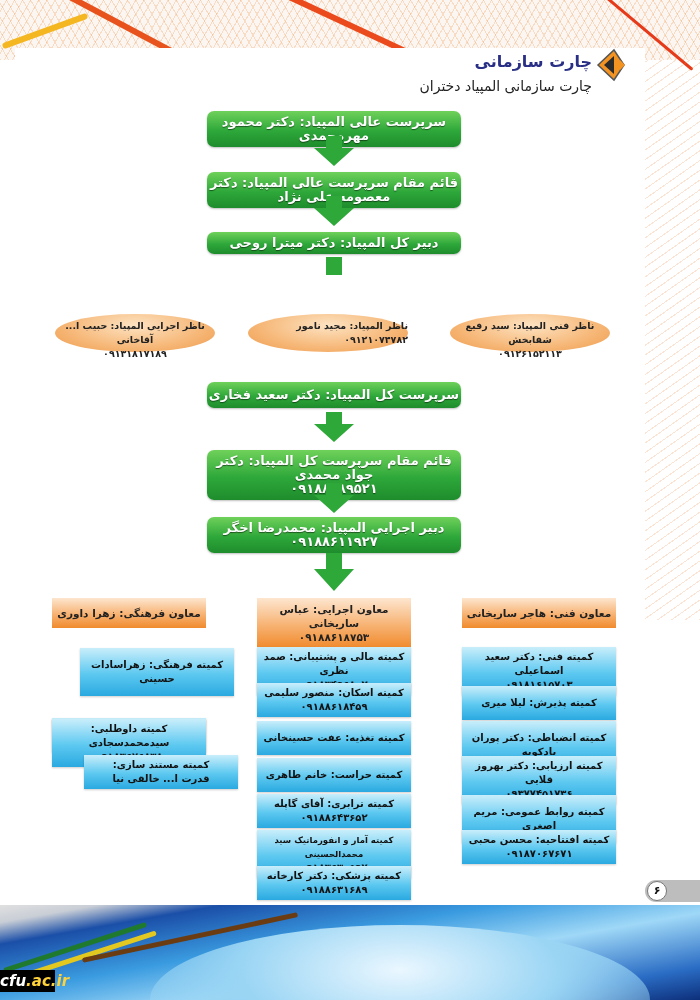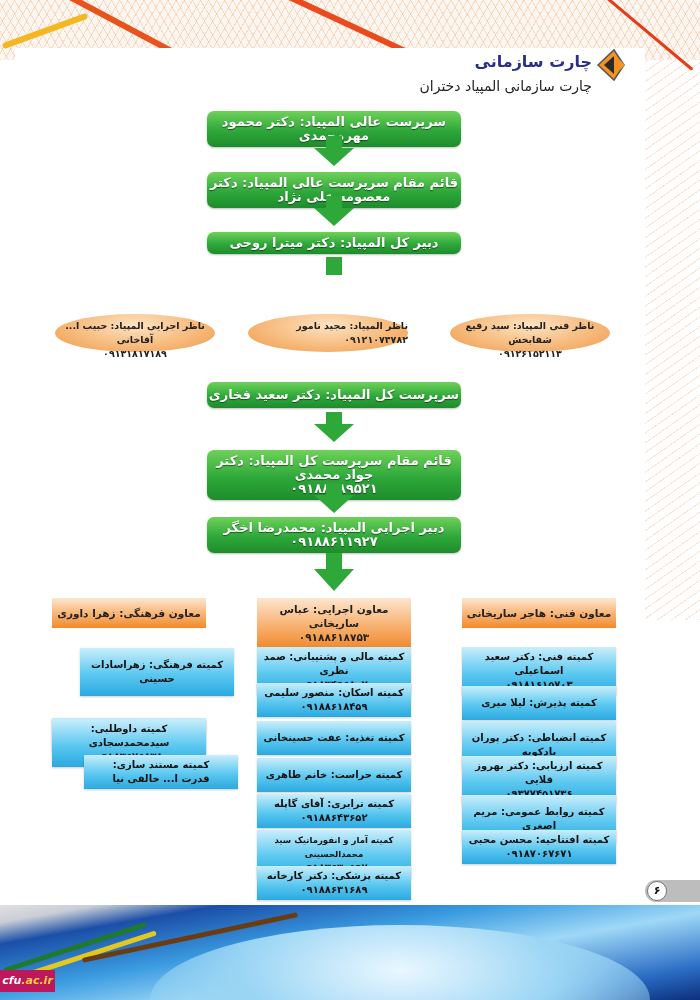--- a/index.html
+++ b/index.html
@@ -34,22 +34,22 @@
           box-shadow:0 1px 2px rgba(0,0,0,0.2); }
   .bottom-wave { position:absolute; left:0; top:905px; width:700px; height:95px;
           background:linear-gradient(170deg,#e0e0e0 0%, #c9ced6 8%, #1b4fa8 18%, #3a9be0 40%, #9fd8f7 60%, #2a6cc4 85%, #0d2f7a 100%); }
   .wave-arc { position:absolute; left:150px; top:925px; width:500px; height:150px; border-radius:50%;
           background:radial-gradient(ellipse at 50% 30%, #eaf7ff, #9ad5f4 45%, rgba(60,150,220,0)); }
   .wave-line { position:absolute; height:5px; border-radius:3px; }
   .page-num { position:absolute; left:645px; top:880px; width:55px; height:22px; background:#bdbdbd;
           border-radius:11px 0 0 11px; }
   .page-num span { position:absolute; left:2px; top:1px; width:18px; height:18px; border-radius:50%;
           background:#fff; border:1px solid #777; text-align:center; font-size:11px; font-weight:bold; line-height:18px; color:#111; }
-  .site-badge { position:absolute; left:0; top:970px; width:55px; height:22px; background:#be185d;
-          color:#fff; font-size:11px; font-weight:bold; font-style:italic; line-height:22px; text-align:center; direction:ltr; }
+  .site-badge { position:absolute; left:0; top:970px; width:55px; height:22px; background:#000000;
+          color:#fff; font-size:15px; font-weight:bold; font-style:italic; line-height:22px; text-align:center; direction:ltr; }
   .site-badge .accent { color:#ffd23a; }
 </style>
 </head>
 <body>
 
 <div class="bg-top"></div>
 <div class="stripe" style="left:0;top:28px;width:90px;background:#f4b722;transform:rotate(-20deg);"></div>
 <div class="stripe" style="left:40px;top:18px;width:150px;background:#e8521d;transform:rotate(28deg);"></div>
 <div class="stripe" style="left:250px;top:20px;width:190px;background:#ea4a1c;transform:rotate(25deg);"></div>
 <div class="stripe" style="left:560px;top:20px;width:150px;background:#e63b1a;transform:rotate(40deg);height:3px;"></div>

